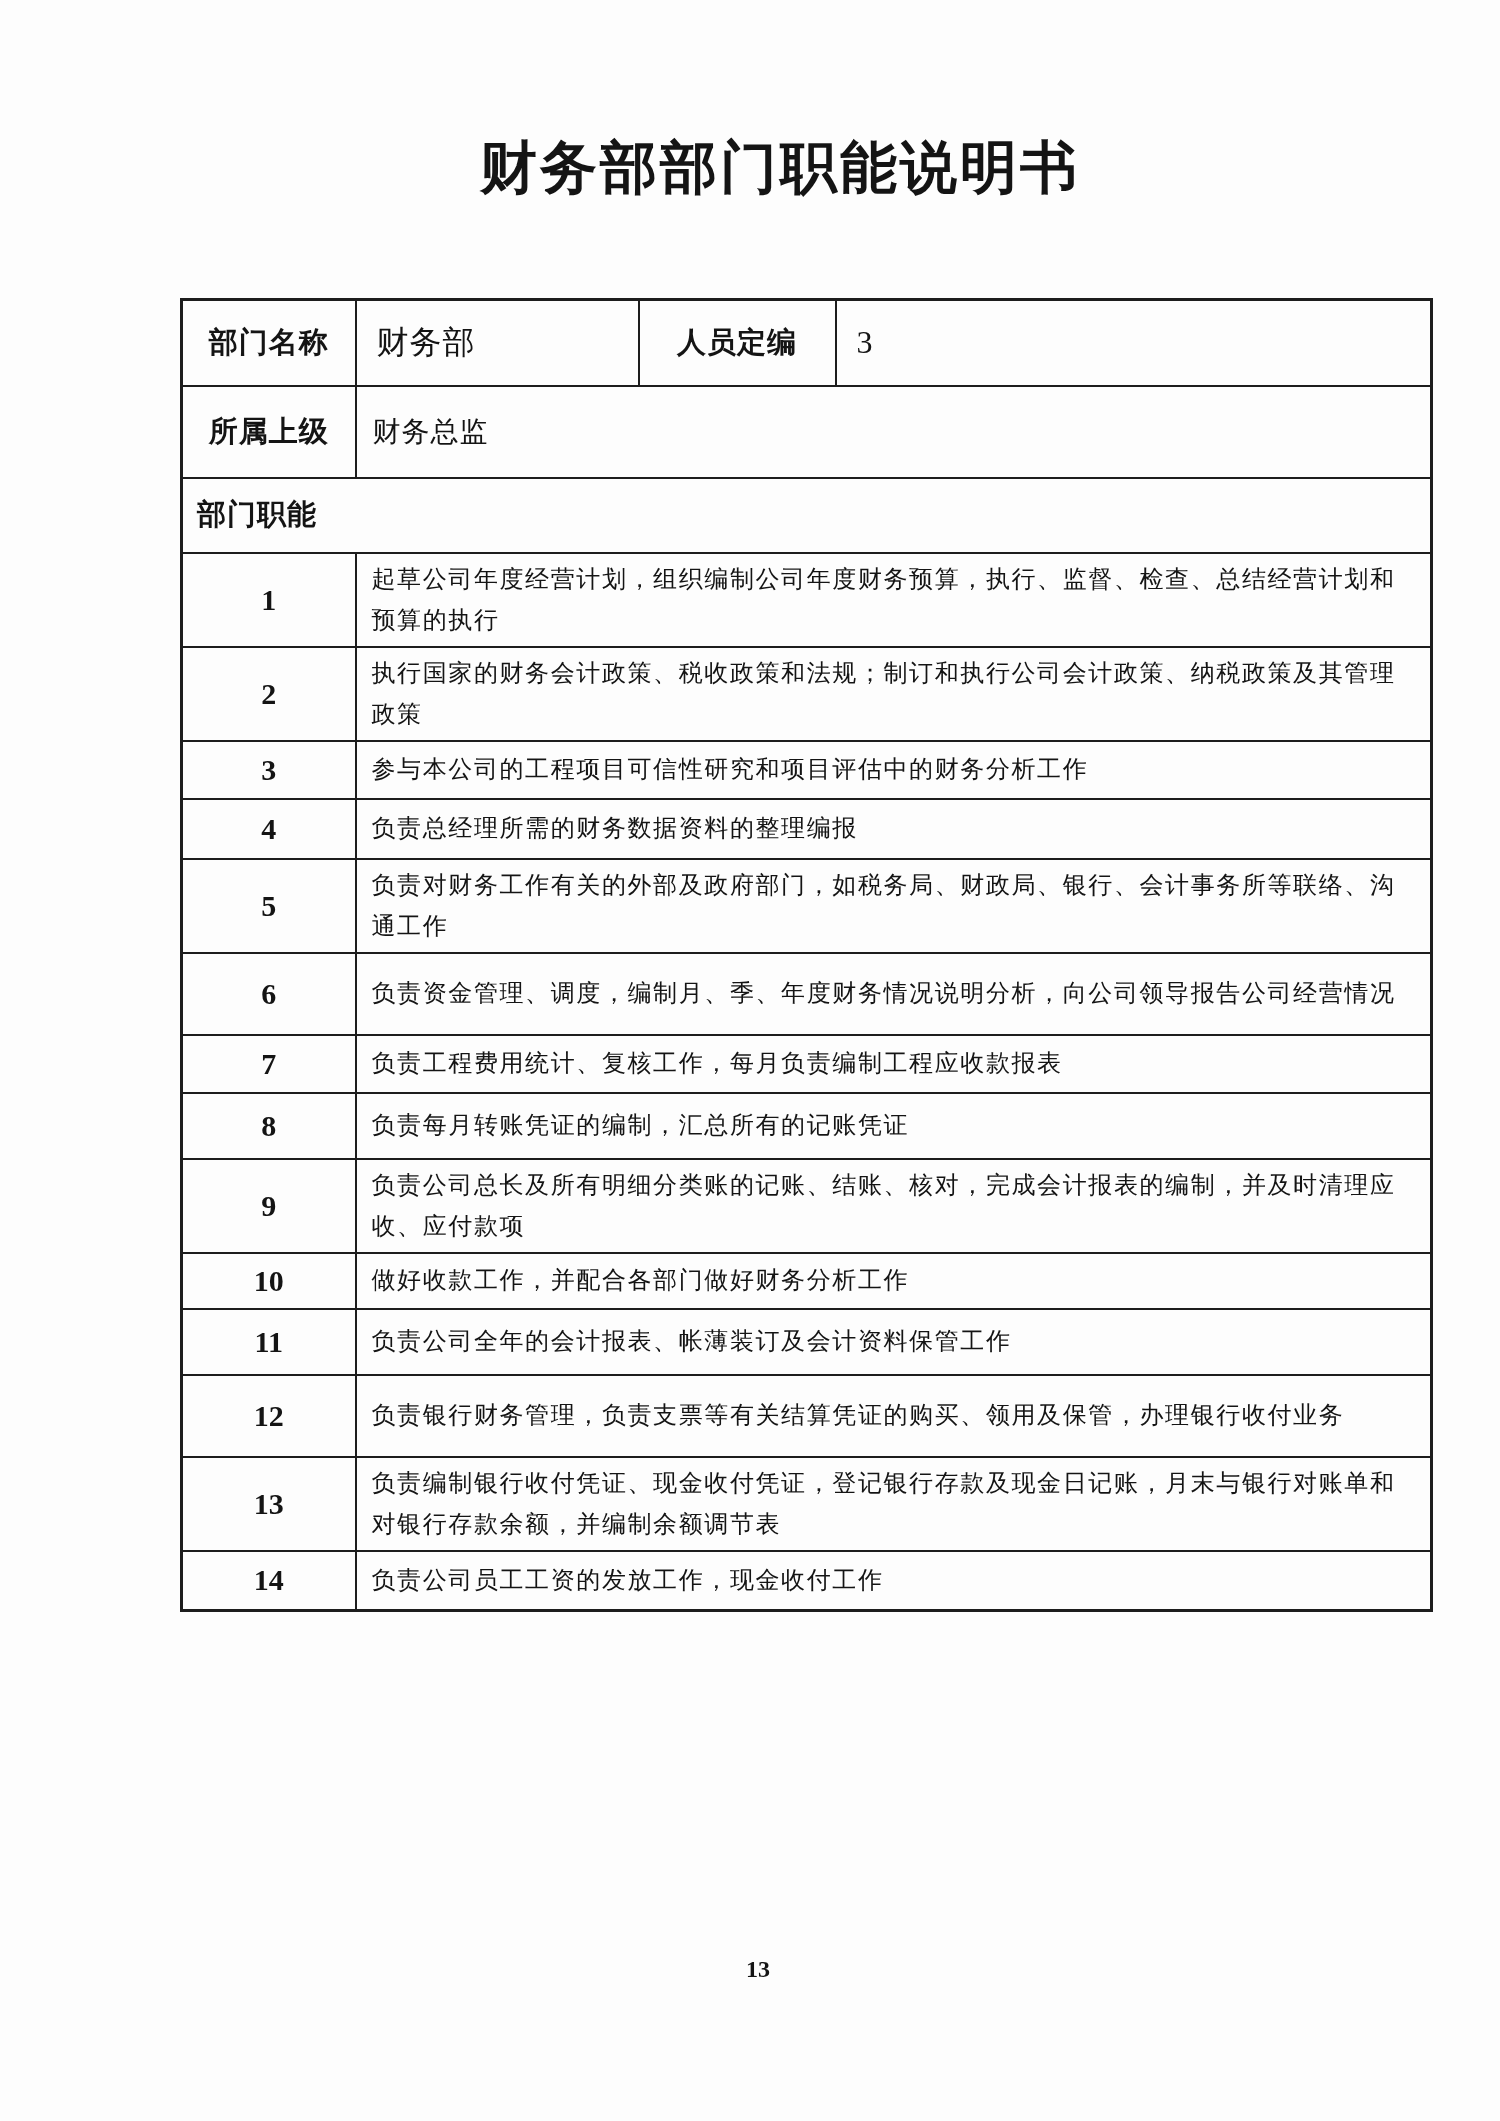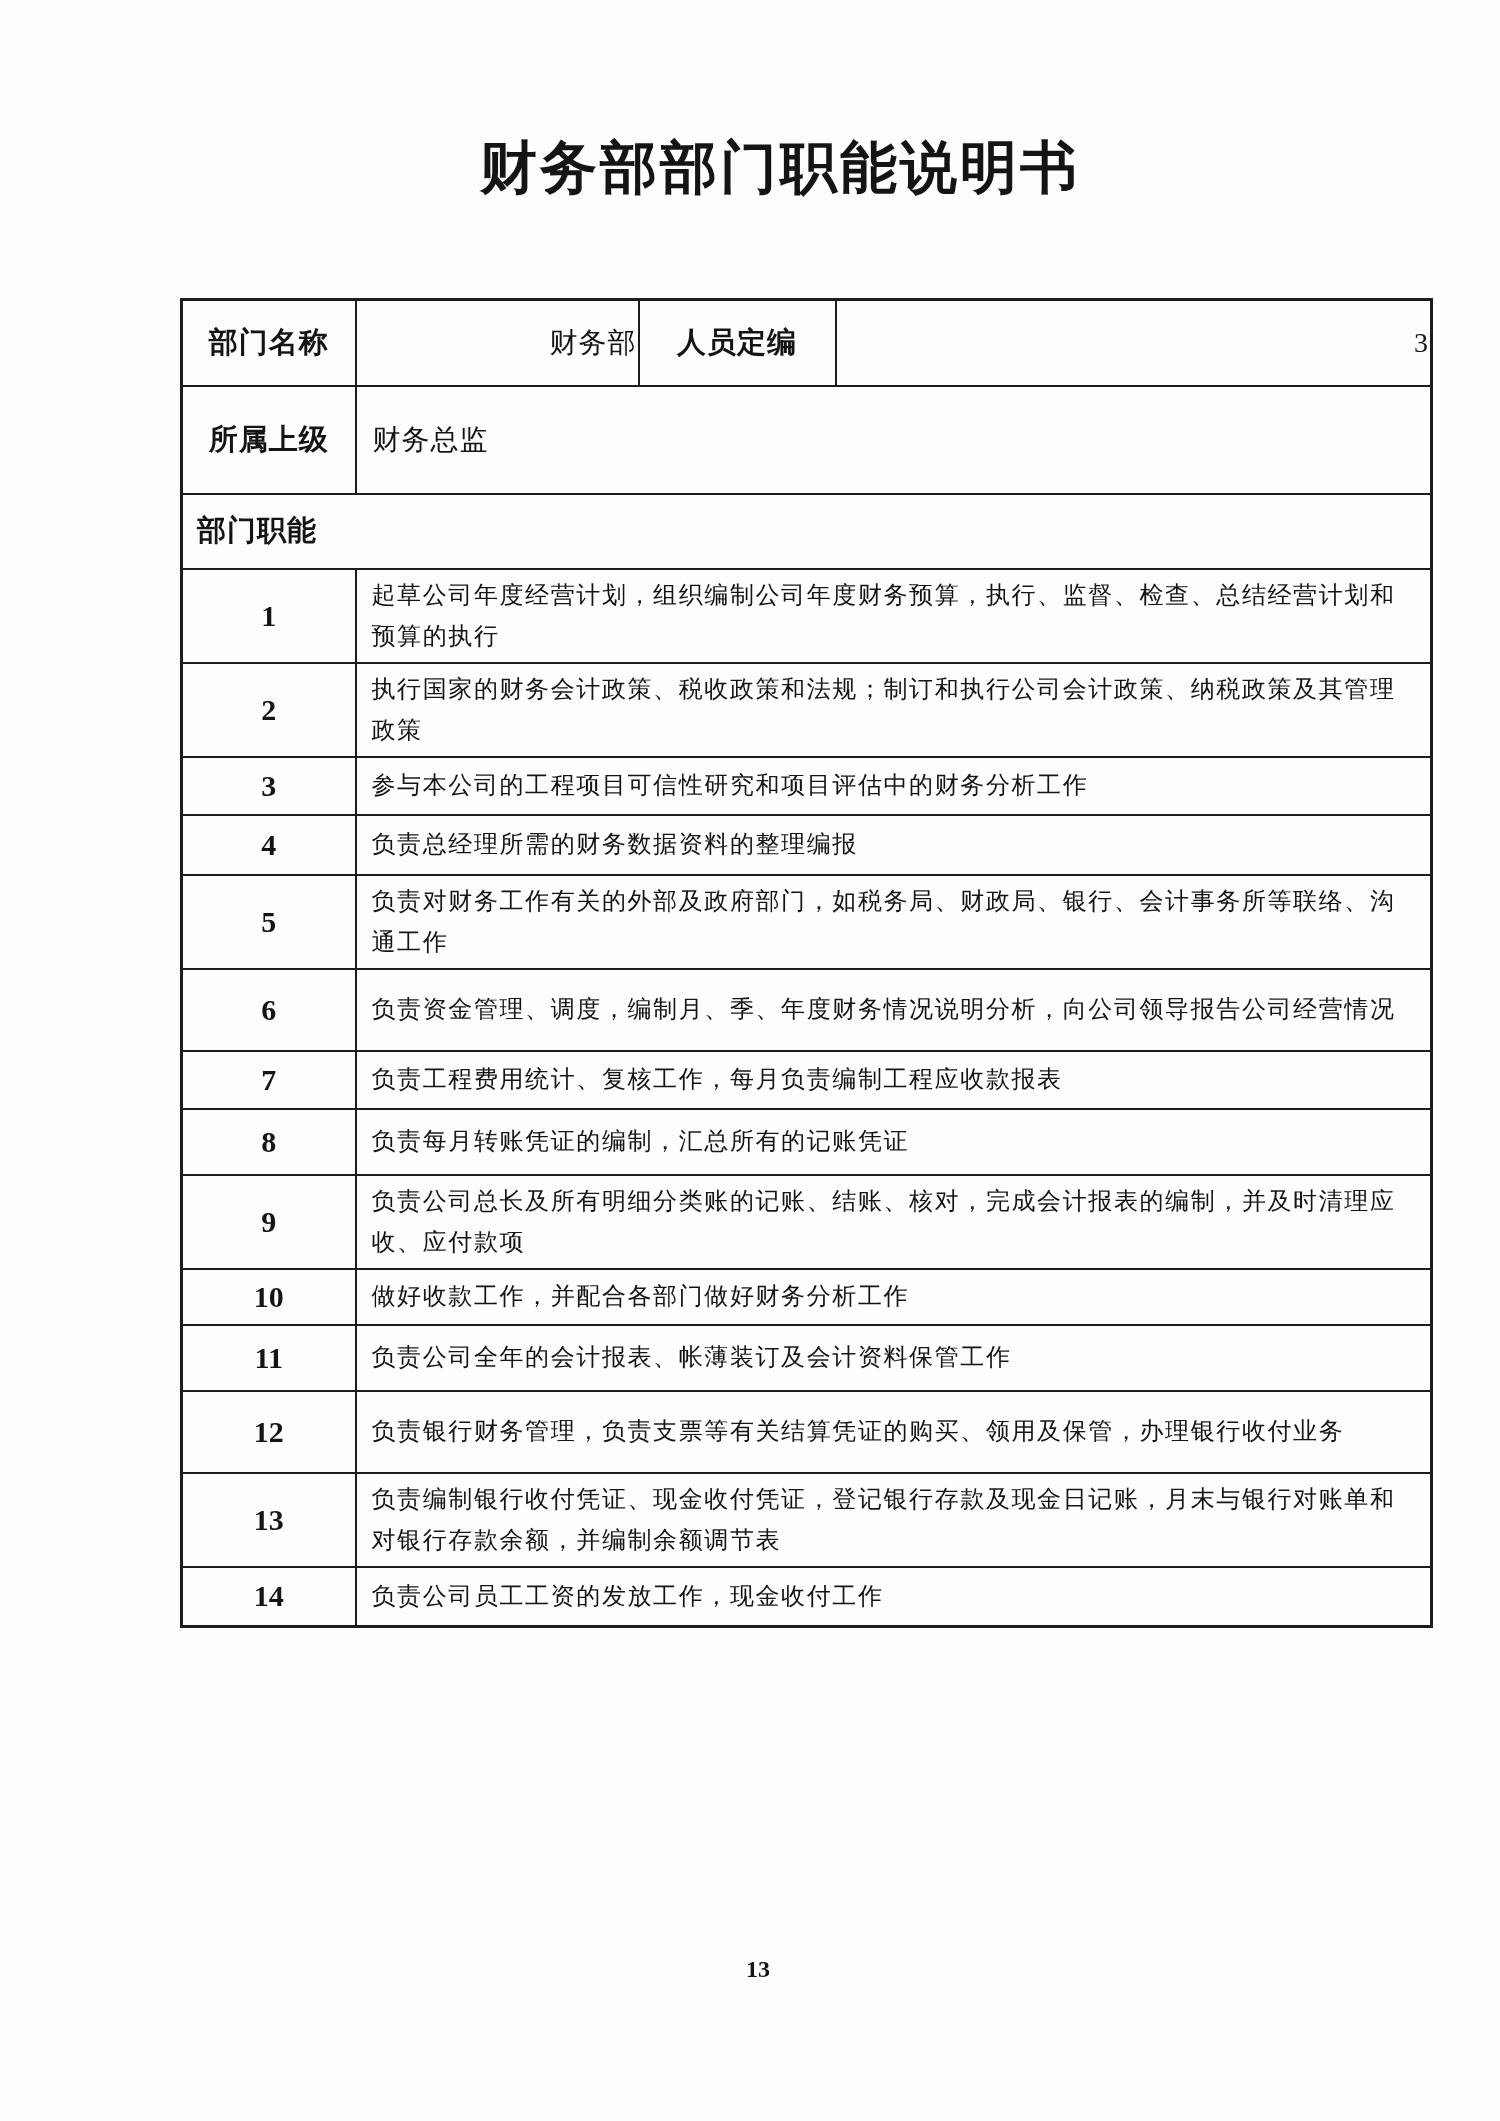--- a/index.html
+++ b/index.html
@@ -43,22 +43,22 @@
   }
   td.label {
     font-weight: bold;
     font-size: 29px;
     text-align: center;
     vertical-align: middle;
     letter-spacing: 1px;
     font-family: Liberation Mono, monospace;
   }
   td.value-center {
-    font-size: 28px;
-    text-align: right;
+    font-size: 32px;
+    text-align: left;
     vertical-align: middle;
     letter-spacing: 1px;
     padding-left: 20px;
   }
   td.value-left {
     font-size: 28px;
     text-align: left;
     vertical-align: middle;
     padding-left: 16px;
     letter-spacing: 1px;
@@ -80,21 +80,21 @@
   }
   td.ftext {
     font-size: 24px;
     line-height: 41px;
     padding: 5px 12px 5px 15px;
     vertical-align: middle;
     letter-spacing: 1.6px;
     text-align: left;
   }
   tr.mh1 { height: 86px; }
-  tr.mh2 { height: 108px; }
+  tr.mh2 { height: 92px; }
   tr.mh3 { height: 75px; }
   tr.h82 { height: 82px; }
   tr.h66 { height: 66px; }
   tr.h60 { height: 60px; }
   tr.h58 { height: 58px; }
   tr.h56 { height: 56px; }
   .page-num {
     position: absolute;
     top: 1956px;
     left: 0;

